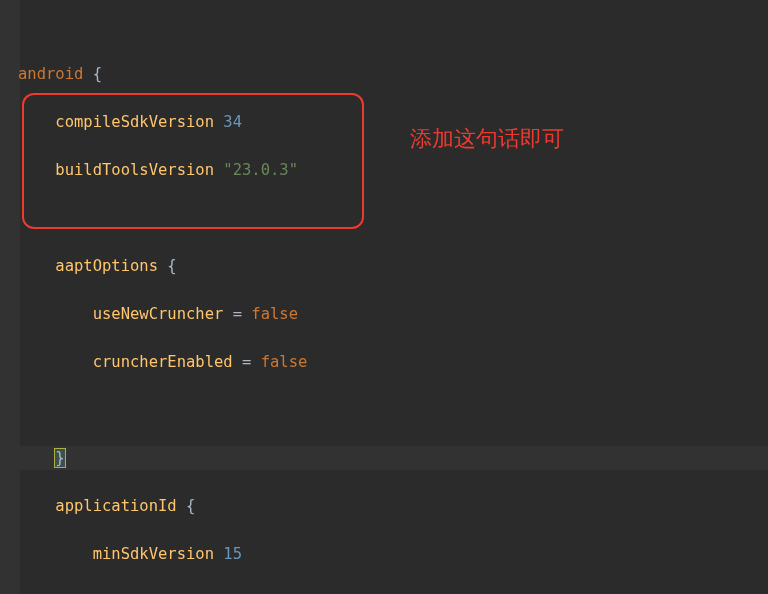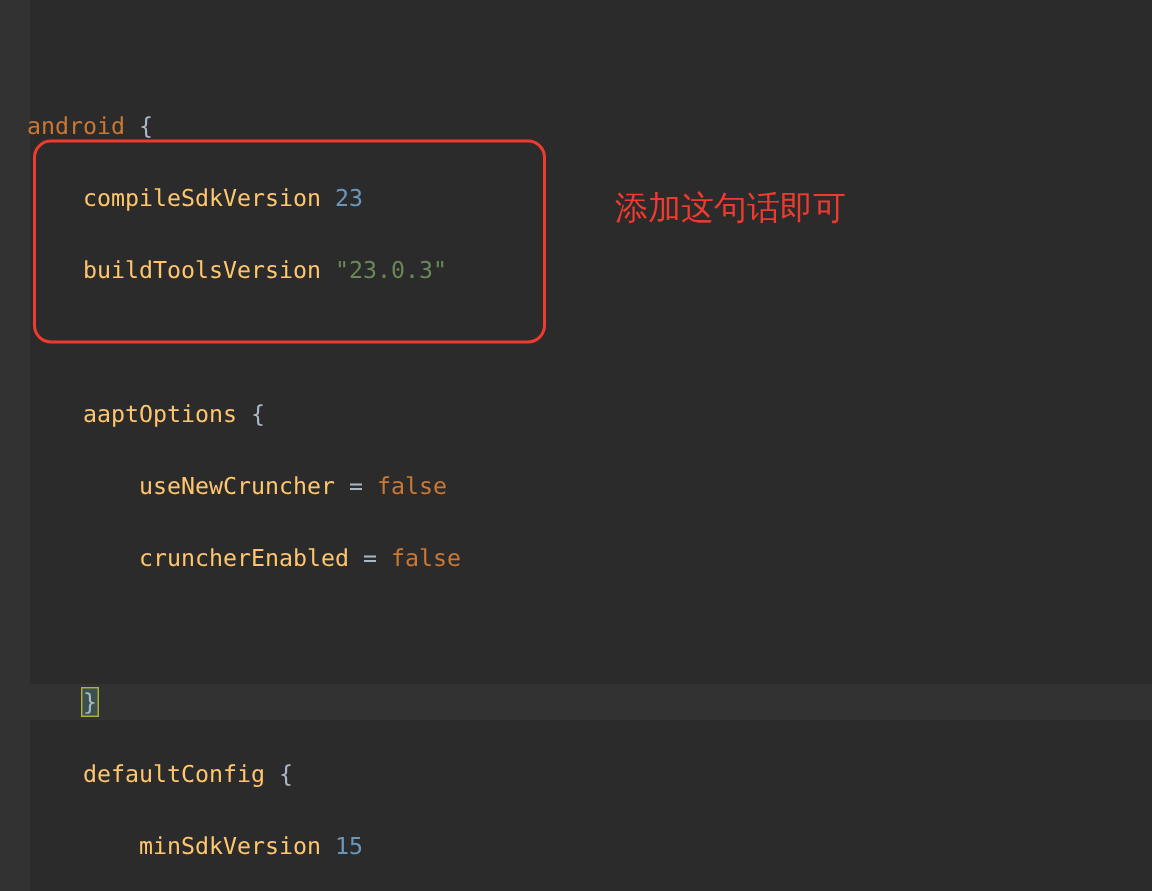--- a/index.html
+++ b/index.html
@@ -20,21 +20,21 @@
     left: 0; top: 0;
     width: 20px;
     height: 594px;
     background: #323232;
   }
   .code-area {
     position: absolute;
     left: 0; top: 0;
     width: 768px;
     height: 594px;
-    padding: 24px 0 0 18px;
+    padding: 14px 0 0 18px;
     box-sizing: border-box;
   }
   .lines {
     position: relative;
   }
   .kw { color: #cc7832; }       
   .id { color: #ffc66d; }       
   .num { color: #6897bb; }      
   .str { color: #6a8759; }      
   .plain { color: #a9b7c6; }
@@ -71,29 +71,29 @@
 </head>
 <body>
 
 
 
 <div class="gutter"></div>
 
 <div class="code-area">
 <div class="lines">
 <div><span class="kw">android</span><span class="plain"> {</span></div>
-<div>    <span class="id">compileSdkVersion </span><span class="num">23</span></div>
+<div>    <span class="id">compileSdkVersion </span><span class="num">34</span></div>
 <div>    <span class="id">buildToolsVersion </span><span class="str">"23.0.3"</span></div>
 <div> </div>
 <div>    <span class="id">aaptOptions </span><span class="plain">{</span></div>
 <div>        <span class="id">useNewCruncher </span><span class="plain">= </span><span class="kw">false</span></div>
 <div>        <span class="id">cruncherEnabled </span><span class="plain">= </span><span class="kw">false</span></div>
 <div> </div>
 <div class="caret-line">    <span class="plain caret-brace">}</span></div>
-<div>    <span class="id">defaultConfig </span><span class="plain">{</span></div>
+<div>    <span class="id">applicationId </span><span class="plain">{</span></div>
 <div>        <span class="id">minSdkVersion </span><span class="num">15</span></div>
 
 
 
 
 
 
 
 
 

